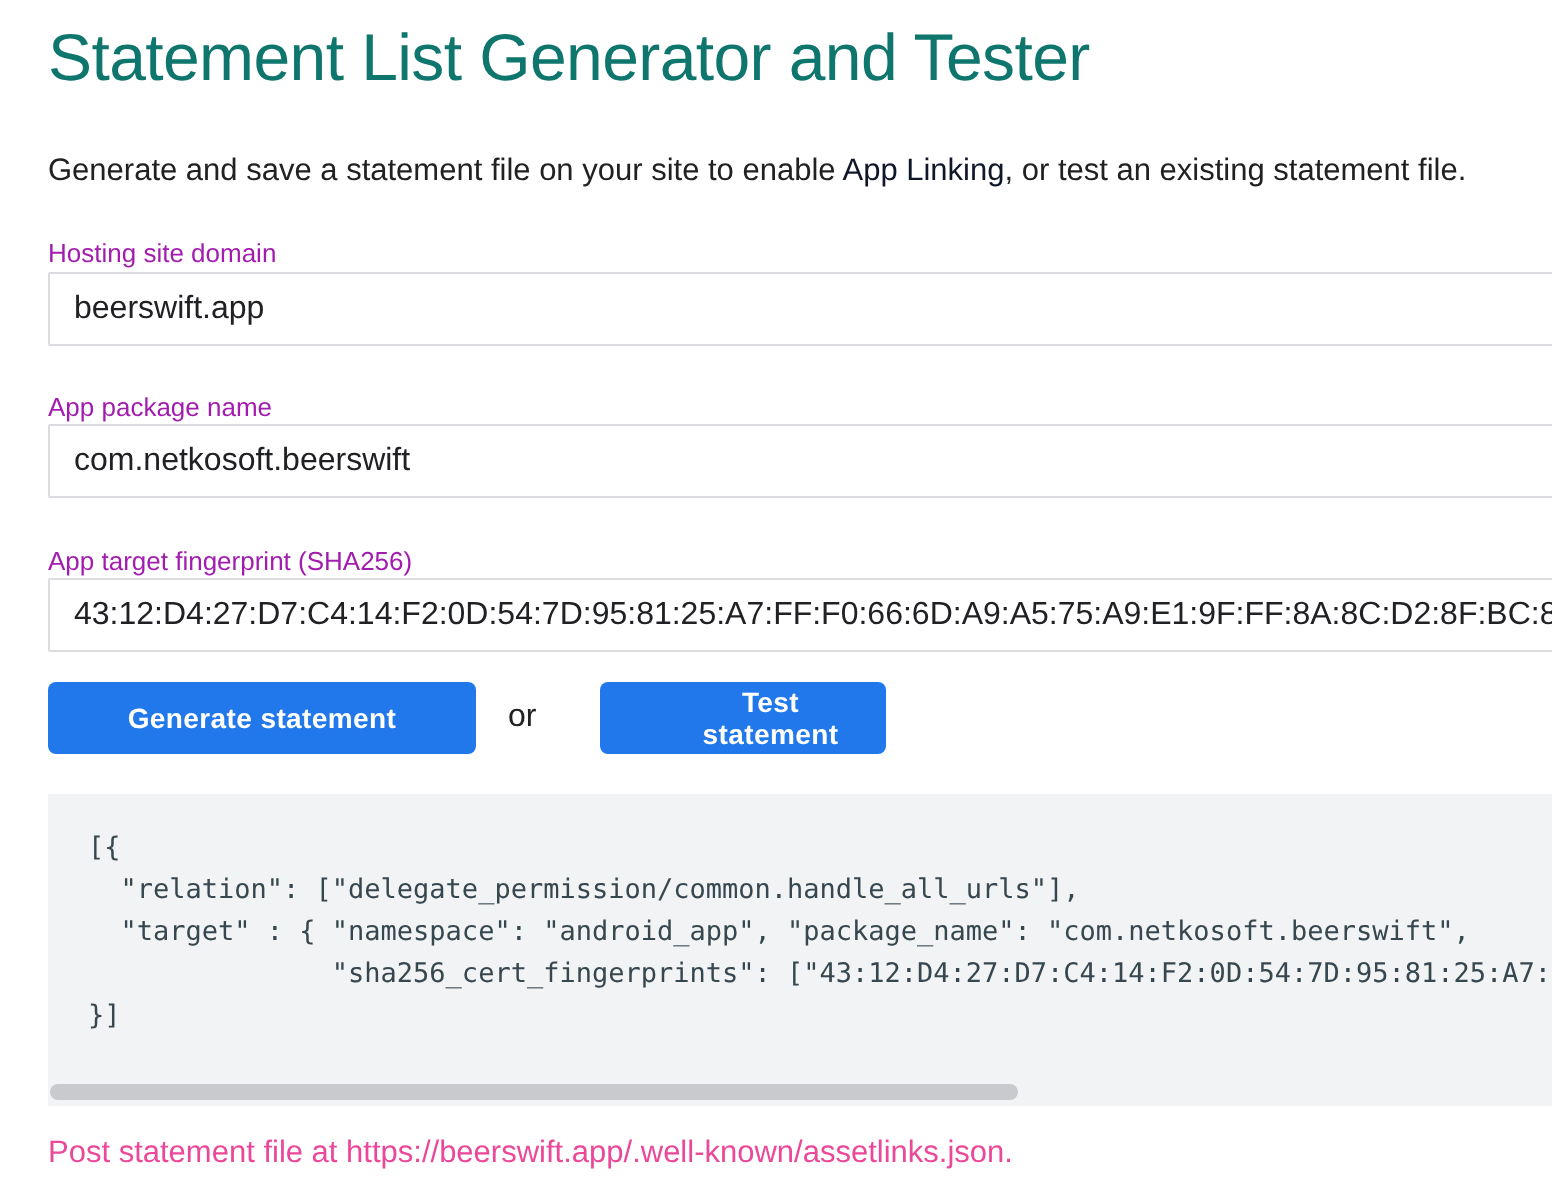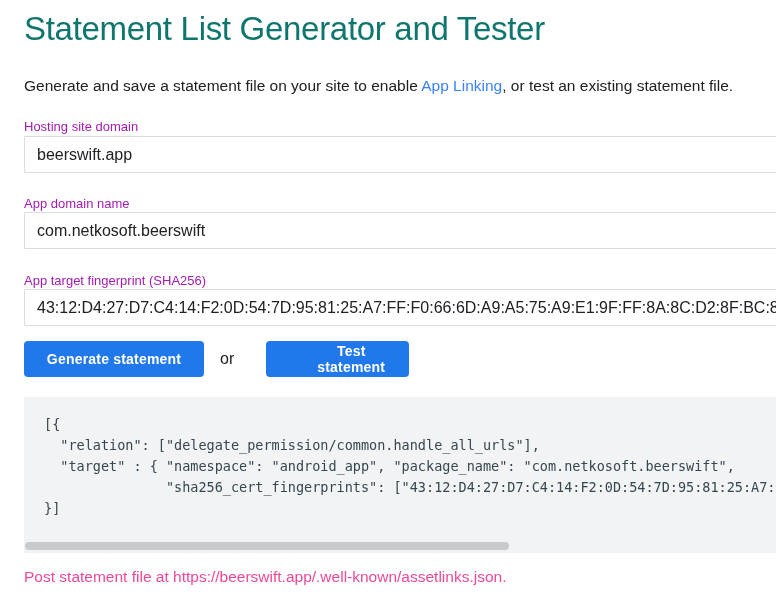--- a/index.html
+++ b/index.html
@@ -35,21 +35,21 @@
     position: absolute;
     left: 24px;
     top: 76px;
     margin: 0;
     font-size: 15.5px;
     line-height: 19px;
     color: #212121;
     white-space: nowrap;
   }
   .intro a {
-    color: #3b82f6;
+    color: #0f172a;
     text-decoration: none;
     cursor: pointer;
   }
   .field-label {
     position: absolute;
     left: 24px;
     margin: 0;
     font-size: 13px;
     line-height: 15px;
     color: #a21caf;
@@ -89,21 +89,21 @@
     border-radius: 4px;
     background: #2178eb;
     color: #ffffff;
     font-family: "Liberation Sans", sans-serif;
     font-size: 14px;
     font-weight: 700;
     letter-spacing: 0.2px;
     cursor: pointer;
     padding: 0 10px;
   }
-  .btn-generate { width: 180px; }
+  .btn-generate { width: 214px; }
   .btn-test { width: 143px; padding-left: 37px; }
   .or-label {
     font-size: 16px;
     color: #212121;
     margin: 0 32px 0 16px;
   }
   .codeblock {
     position: absolute;
     left: 24px;
     top: 397px;
@@ -148,21 +148,21 @@
 
 <div class="page">
 
   <h1 class="page-title">Statement List Generator and Tester</h1>
 
   <p class="intro"><span>Generate and save a statement file on your site to enable </span><a>App Linking</a><span>, or test an existing statement file.</span></p>
 
   <label class="field-label label-1">Hosting site domain</label>
   <input class="text-input input-1" type="text" value="beerswift.app" style="">
 
-  <label class="field-label label-2">App domain name</label>
+  <label class="field-label label-2">App package name</label>
   <input class="text-input input-2" type="text" value="com.netkosoft.beerswift" style="">
 
   <label class="field-label label-3">App target fingerprint (SHA256)</label>
   <input class="text-input input-3" type="text" value="43:12:D4:27:D7:C4:14:F2:0D:54:7D:95:81:25:A7:FF:F0:66:6D:A9:A5:75:A9:E1:9F:FF:8A:8C:D2:8F:BC:80" style="">
 
   <div class="actions">
     <button class="btn btn-generate">Generate statement</button>
     <span class="or-label">or</span>
     <button class="btn btn-test">Test statement</button>
   </div>

